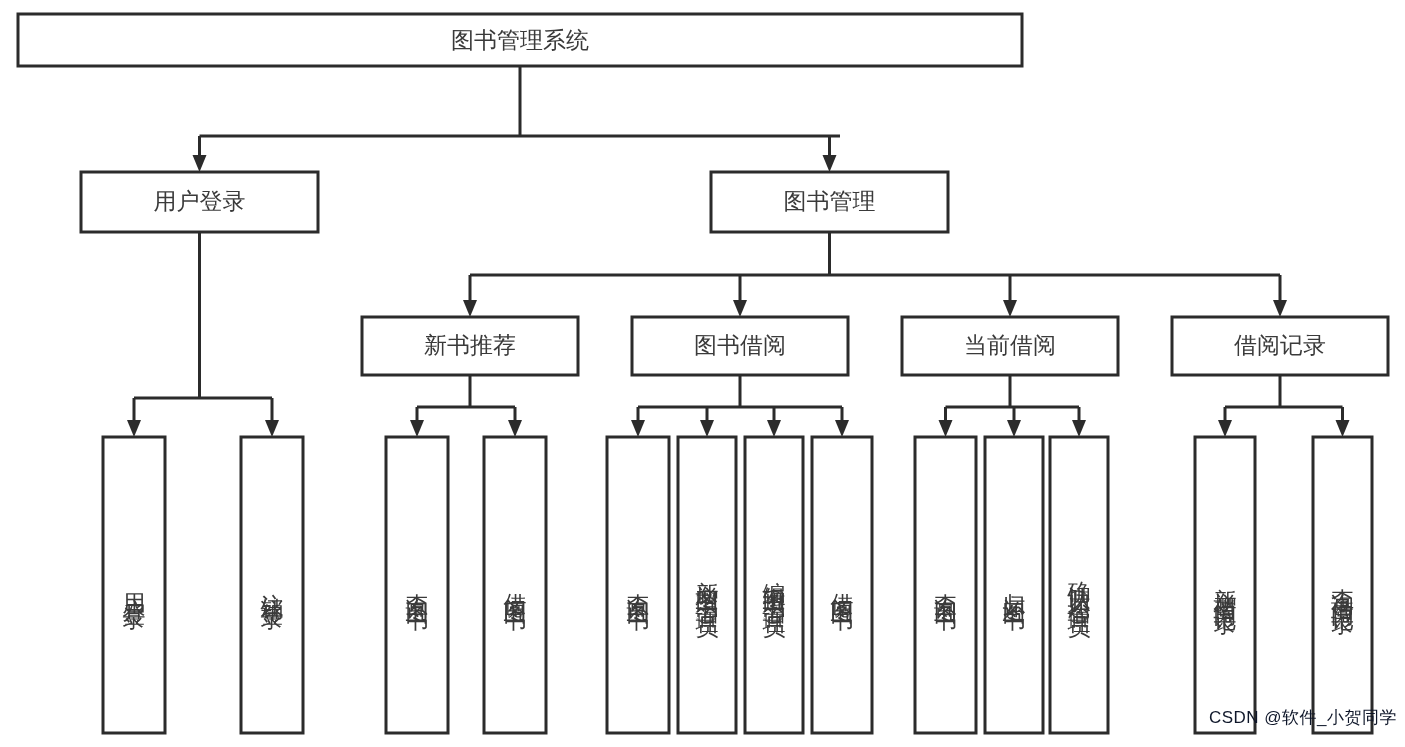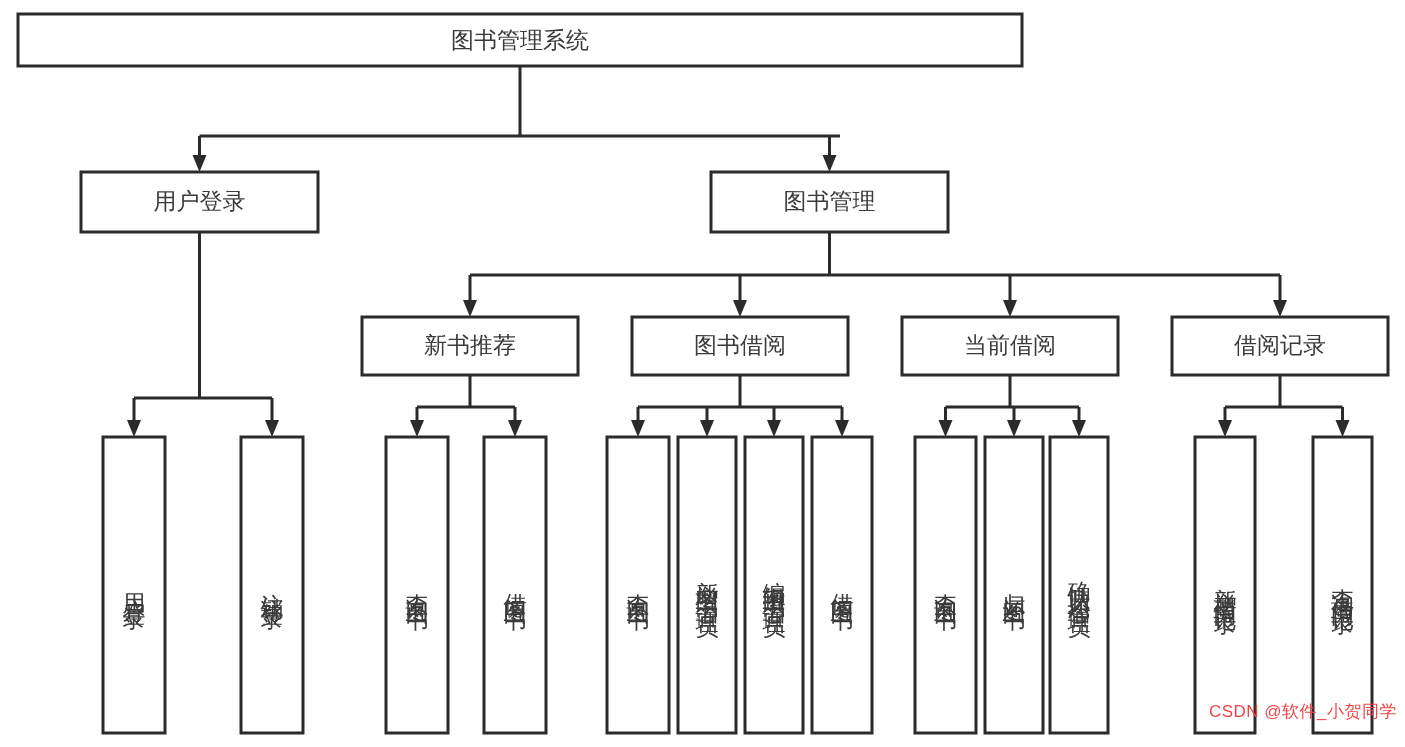--- a/index.html
+++ b/index.html
@@ -63,24 +63,24 @@
     font-family: "Liberation Sans", "DejaVu Sans", sans-serif;
     font-size: 23px;
     line-height: 1;
     color: #3a3a3a;
     letter-spacing: 5px;
     white-space: nowrap;
   }
   .watermark {
     position: absolute;
     right: 8px;
-    bottom: 24px;
+    bottom: 18px;
     font-family: "Liberation Sans", "DejaVu Sans", sans-serif;
     font-size: 17px;
-    color: #ef4444;
+    color: #0f172a;
     letter-spacing: 0.5px;
     white-space: nowrap;
     pointer-events: none;
   }
 </style>
 </head>
 <body>
 
 <div id="diagram-root">
 

